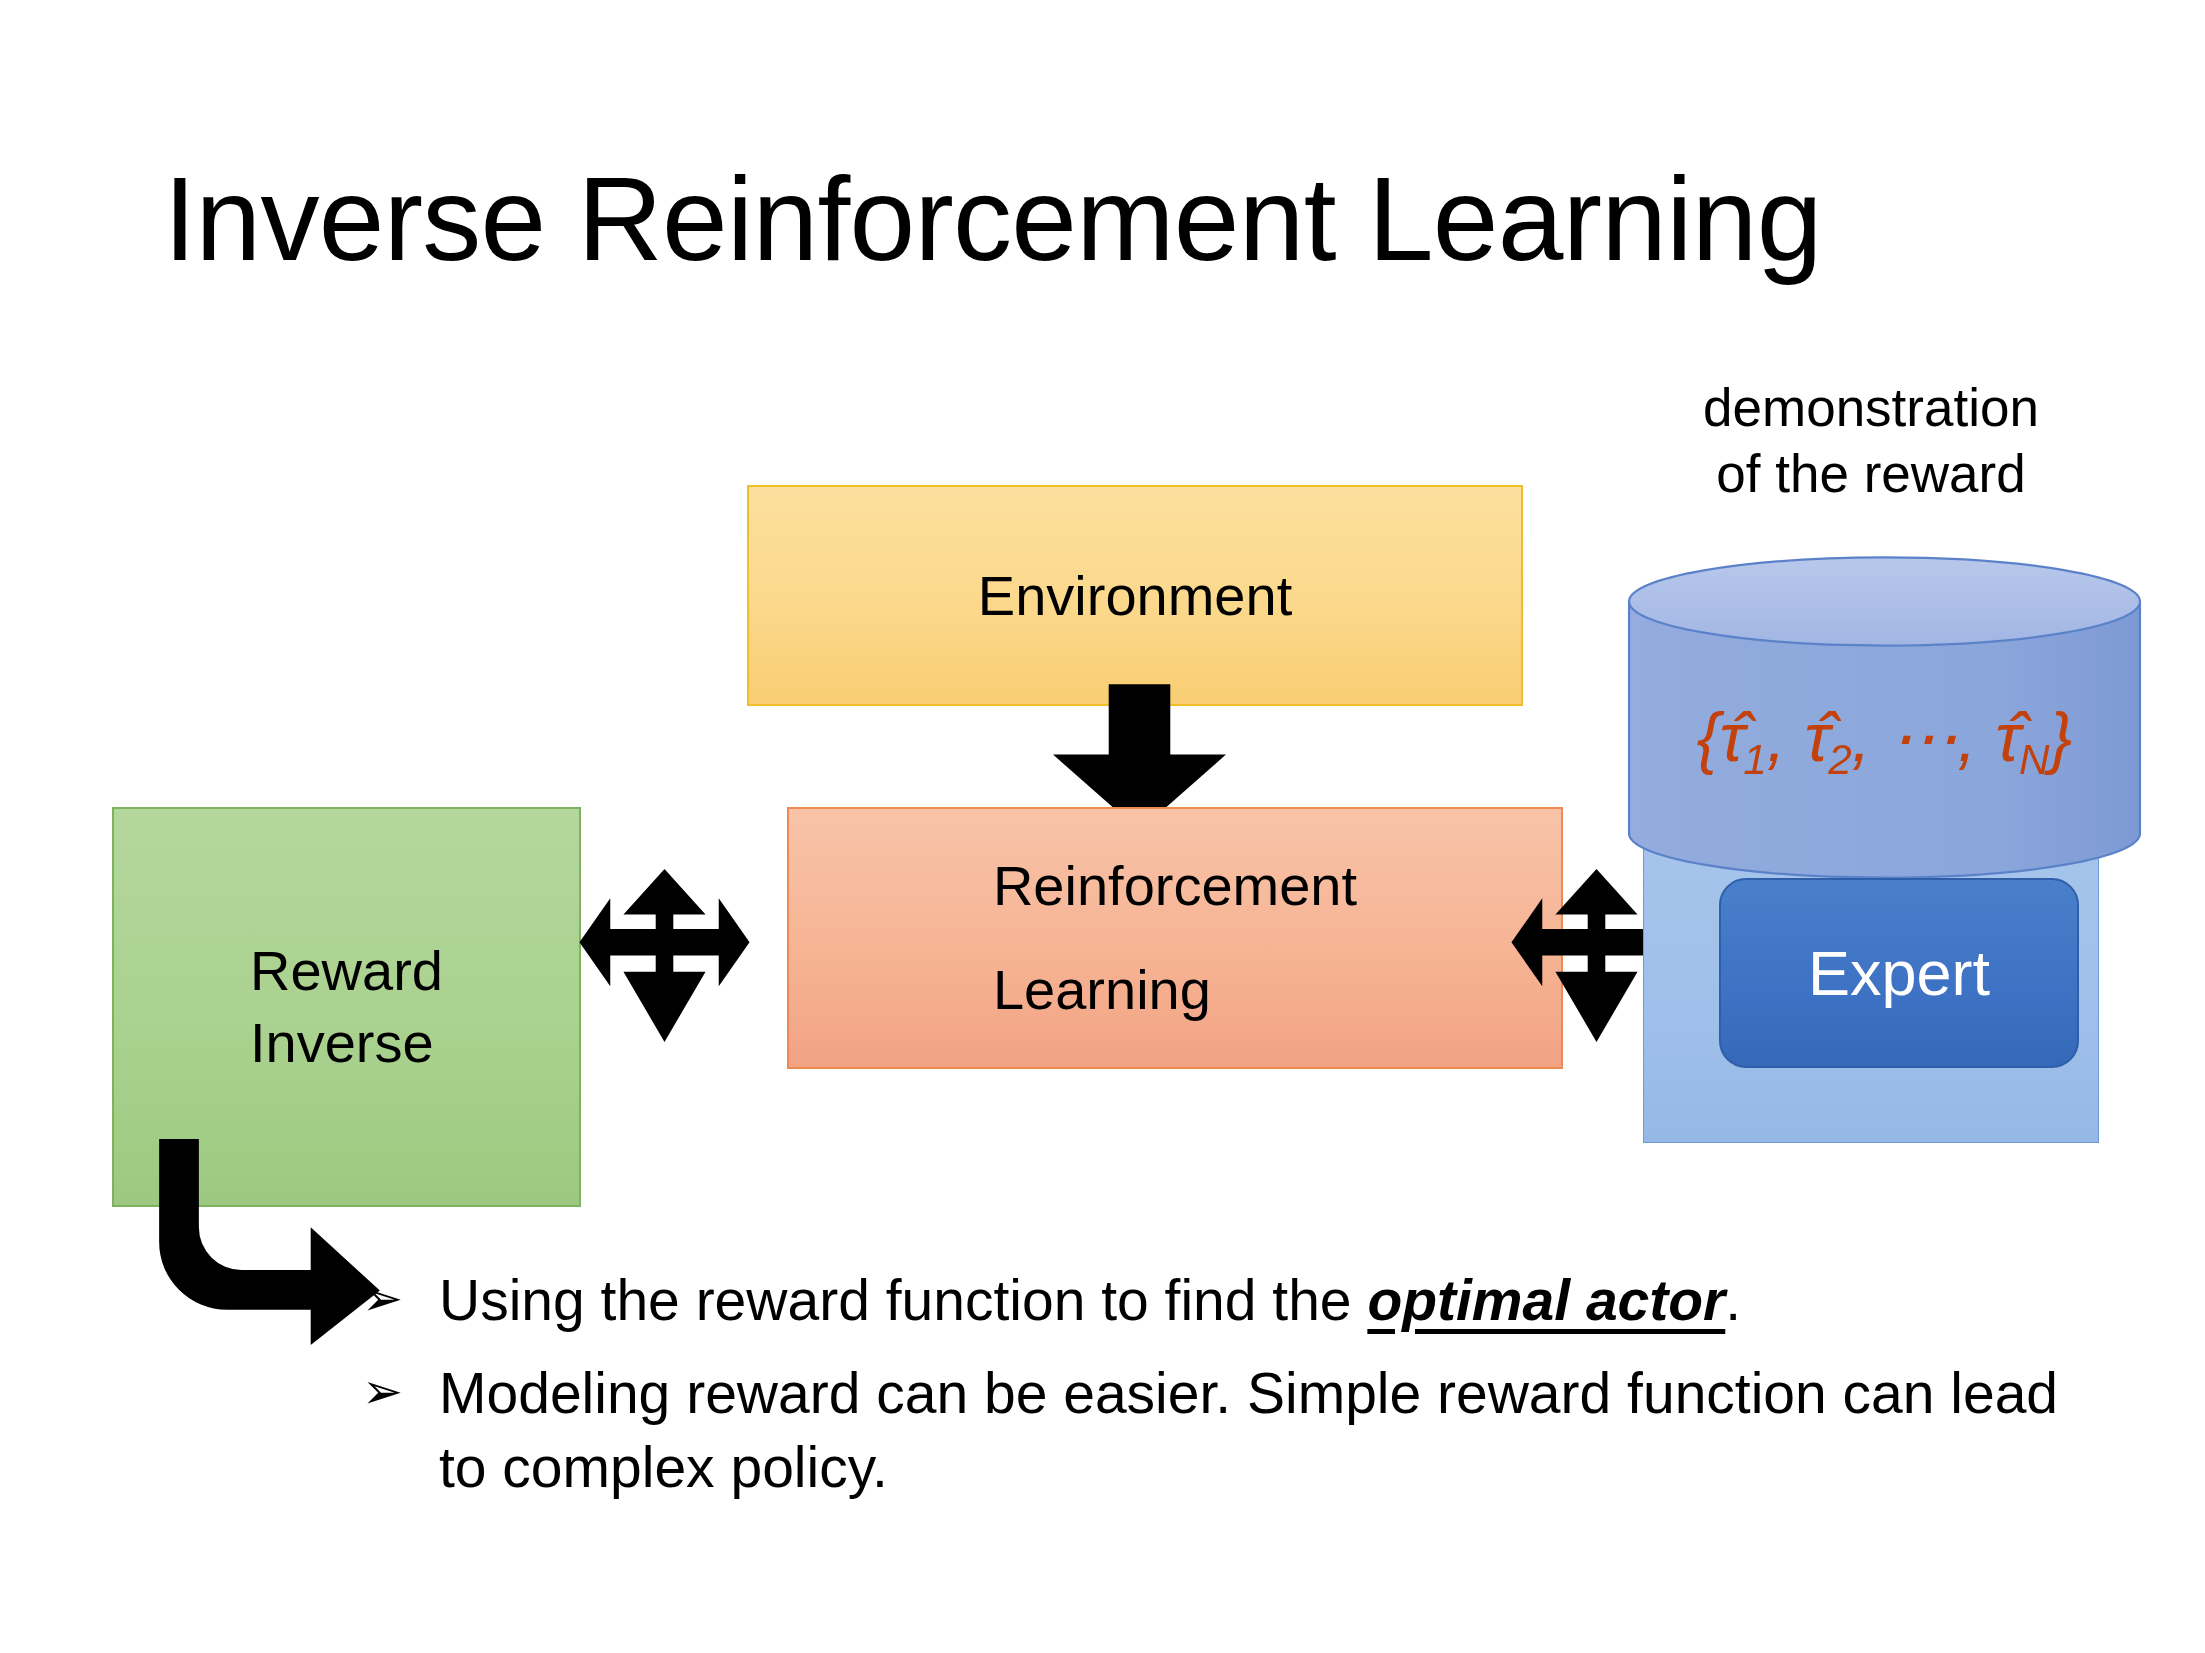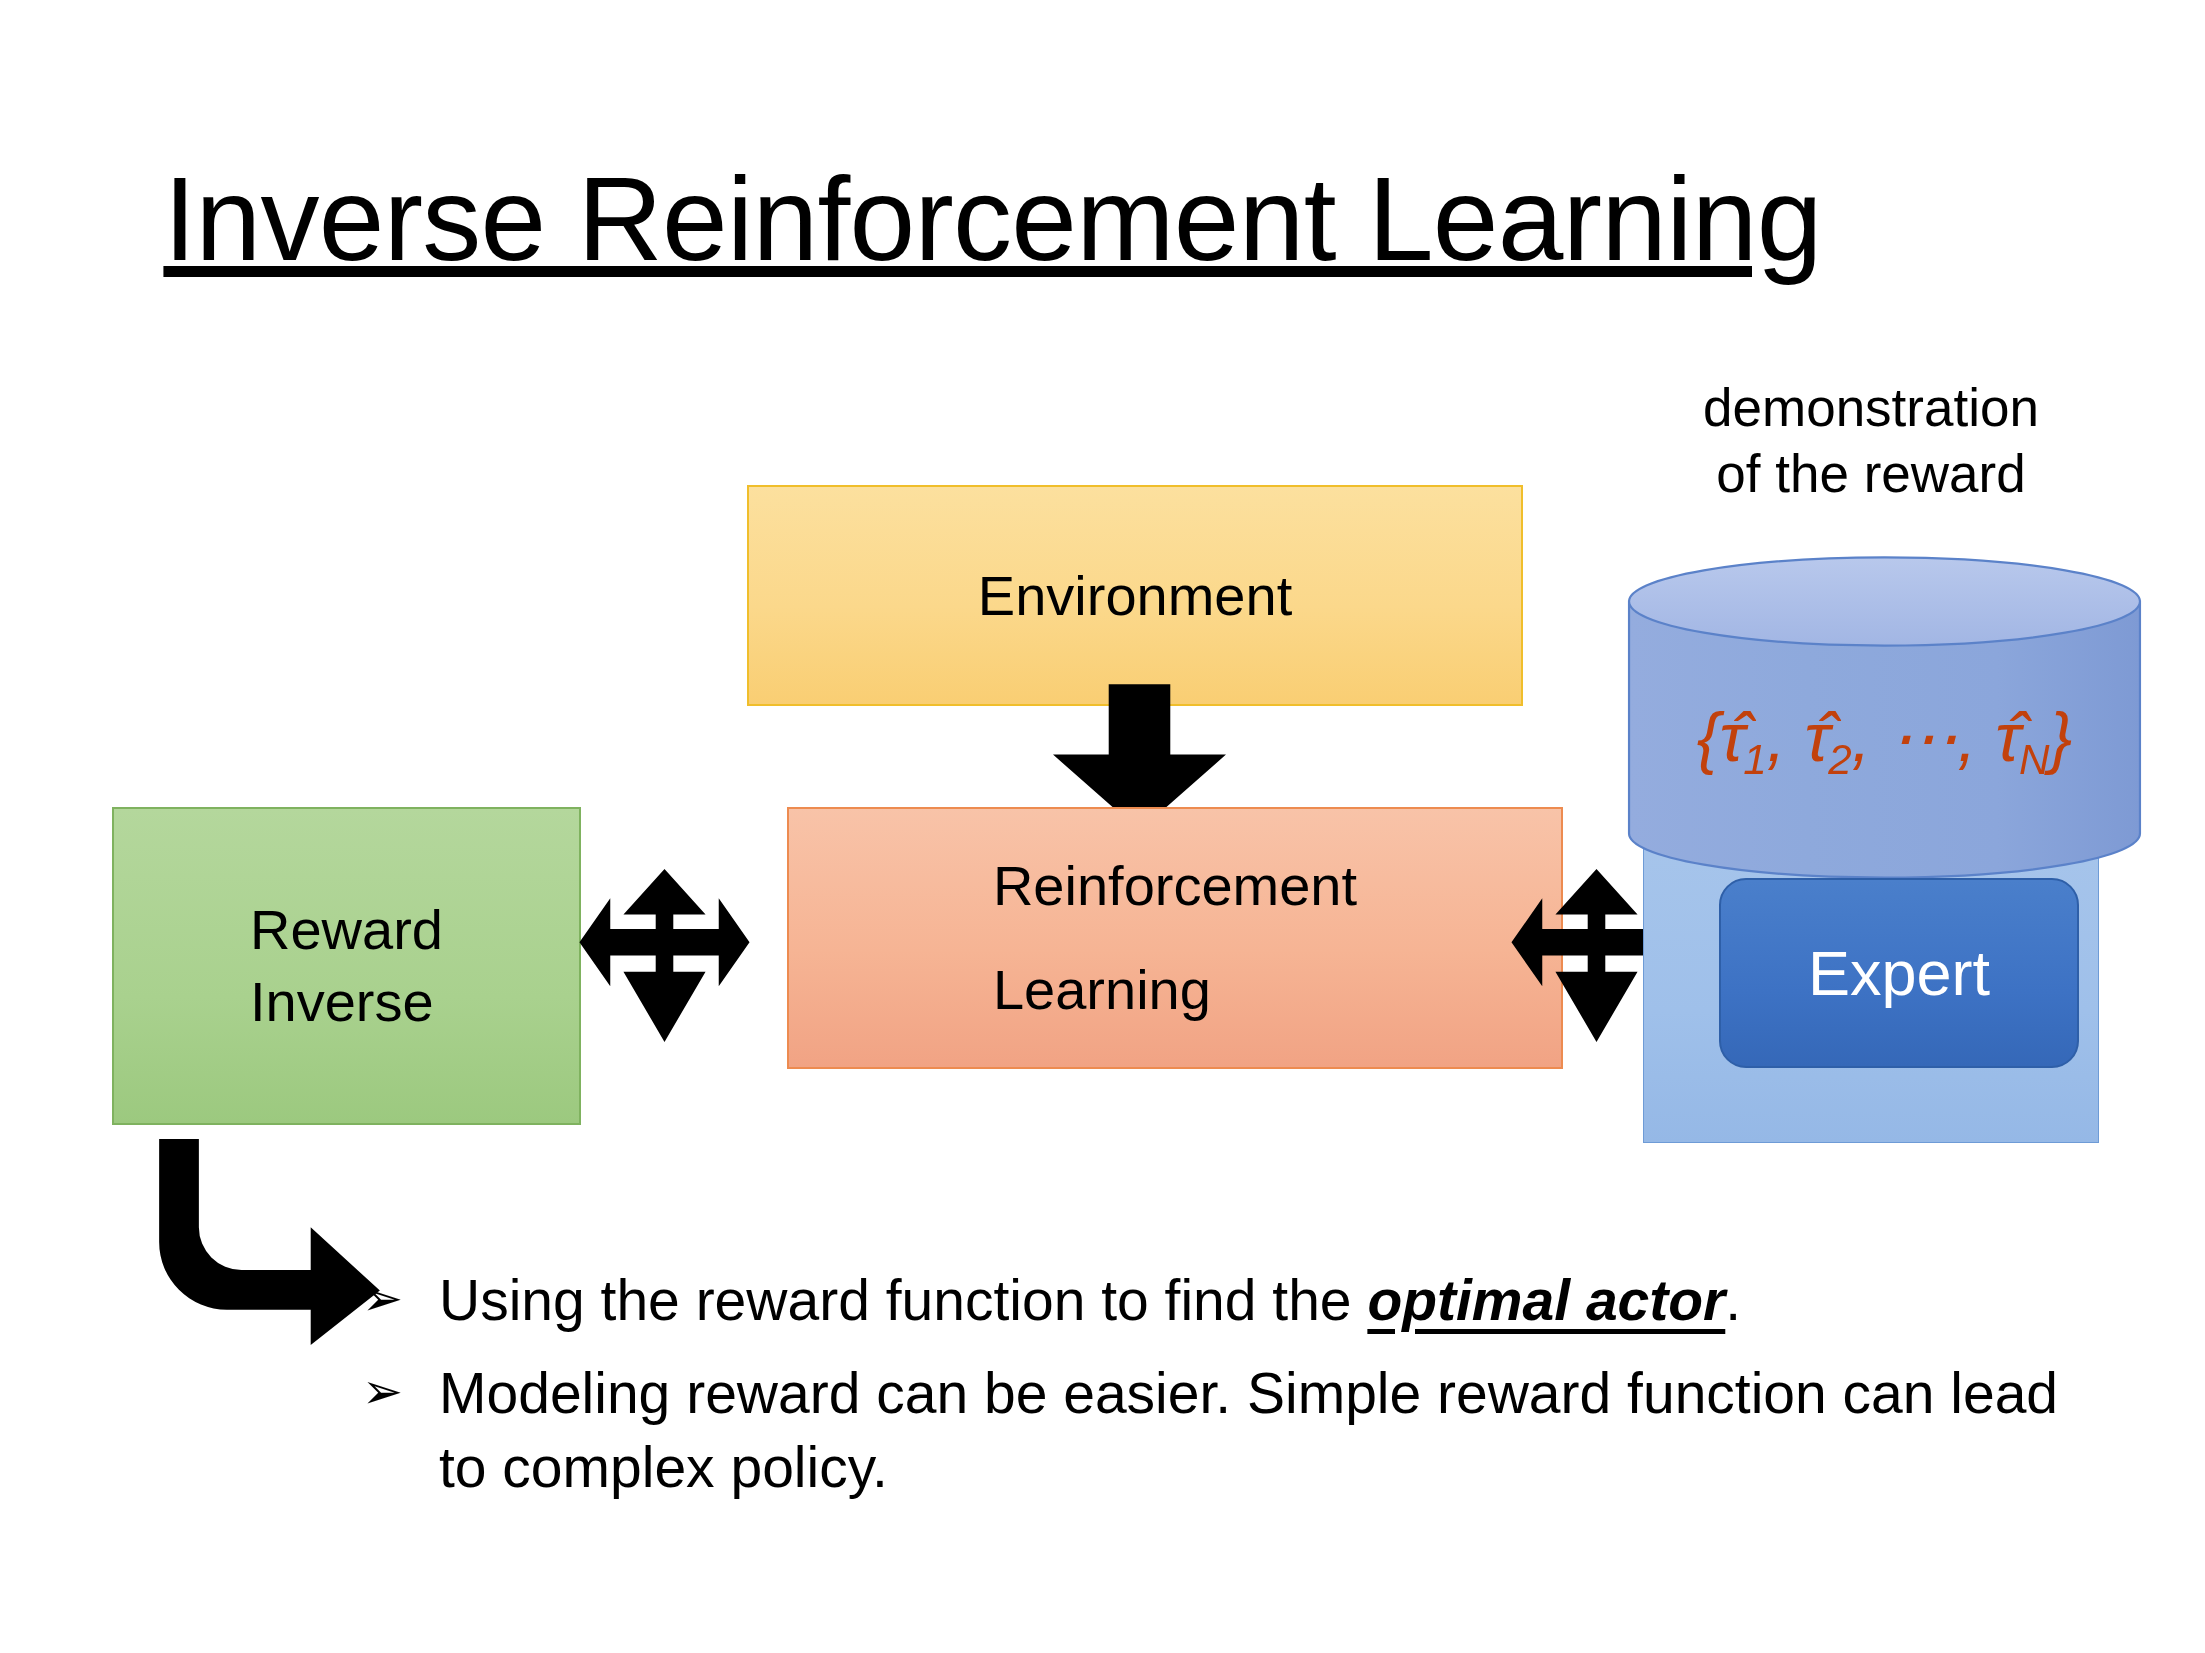--- a/index.html
+++ b/index.html
@@ -24,21 +24,20 @@
     left: 0;
     top: 158px;
     width: 1985px;
     text-align: center;
     font-size: 118px;
     line-height: 1.05;
     color: #000000;
     font-weight: 400;
     letter-spacing: -0.7px;
     white-space: nowrap;
-    text-decoration: underline;
   }
 
   
   .proc-box {
     position: absolute;
     display: flex;
     align-items: center;
     justify-content: center;
     text-align: left;
     color: #000000;
@@ -53,21 +52,21 @@
     width: 776px;
     height: 221px;
     background: linear-gradient(180deg, #FCE09E 0%, #FBD88B 55%, #F9CE73 100%);
     border: 2.2px solid #F0BE2B;
   }
 
   #reward-box {
     left: 112px;
     top: 807px;
     width: 469px;
-    height: 318px;
+    height: 400px;
     background: linear-gradient(180deg, #B4D79C 0%, #A9D18E 60%, #9CC97F 100%);
     border: 2.2px solid #7FB25F;
   }
 
   #rl-box {
     left: 747px;
     top: 807px;
     width: 776px;
     height: 262px;
     background: linear-gradient(180deg, #F8C3A8 0%, #F6B494 55%, #F1A384 100%);

